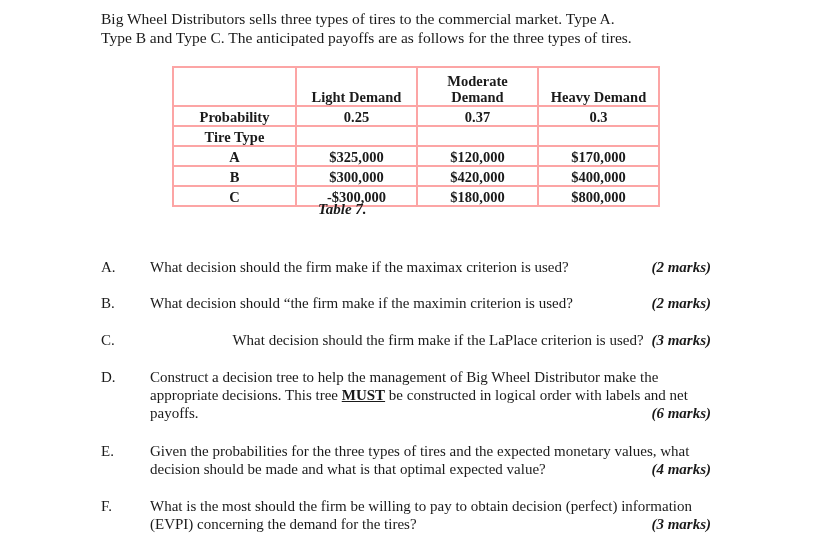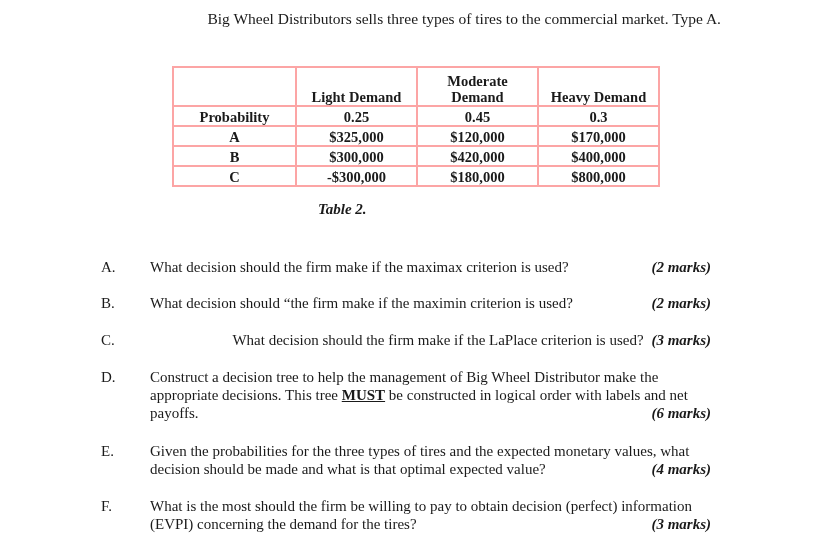--- a/index.html
+++ b/index.html
@@ -3,21 +3,21 @@
 <meta charset="utf-8">
 <style>
   html, body { margin: 0; padding: 0; }
   body {
     width: 828px; height: 545px; background: #ffffff; overflow: hidden;
     font-family: "Liberation Serif", "DejaVu Serif", serif;
     color: #1a1a1a; position: relative;
   }
   .intro {
     position: absolute; left: 101px; top: 9px; width: 620px;
-    font-size: 15.5px; line-height: 19px; text-align: right;
+    font-size: 15.5px; line-height: 19px;
   }
   table.payoff {
     position: absolute; left: 172px; top: 66px;
     border-collapse: collapse; font-size: 14.5px; line-height: 16px;
   }
   table.payoff td {
     border: 2px solid #fca5a5; padding: 0; text-align: center; vertical-align: bottom; font-weight: bold;
   }
   .c0 { width: 121px; } .c1 { width: 119px; } .c2 { width: 119px; } .c3 { width: 119px; }
   tr.hdr td { height: 37px; }
@@ -35,38 +35,45 @@
   .q .marks {
     position: absolute; right: 117px; font-weight: bold; font-style: italic;
   }
   u.strong { font-weight: bold; }
 </style>
 </head>
 <body>
 
 <div class="intro">
   <div>Big Wheel Distributors sells three types of tires to the commercial market. Type A.</div>
+  <div>Type B and Type C. The anticipated payoffs are as follows for the three types of tires.</div>
 </div>
 
 <table class="payoff">
   <tbody>
       <tr class="hdr">
     <td class="c0"></td>
     <td class="c1">Light Demand</td>
     <td class="c2">
       <div>Moderate</div>
       <div>Demand</div>
     </td>
     <td class="c3">Heavy Demand</td>
   </tr>
   <tr class="r">
     <td class="left">Probability</td>
     <td>0.25</td>
-    <td>0.45</td>
+    <td>0.37</td>
     <td>0.3</td>
+  </tr>
+  <tr class="r">
+    <td>Tire Type</td>
+    <td></td>
+        <td></td>
+        <td></td>
   </tr>
   <tr class="r">
     <td>A</td>
     <td>$325,000</td>
     <td>$120,000</td>
     <td>$170,000</td>
   </tr>
   <tr class="r">
     <td>B</td>
     <td>$300,000</td>
@@ -74,21 +81,21 @@
     <td>$400,000</td>
   </tr>
   <tr class="r">
     <td>C</td>
     <td>-$300,000</td>
     <td>$180,000</td>
     <td>$800,000</td>
   </tr>
 </tbody>
   </table>
-<div class="caption">Table 2.</div>
+<div class="caption">Table 7.</div>
 
 <div class="q" style="top:258px;">
   <span class="letter">A.</span>
   <span class="text" style="top:0;">What decision should the firm make if the maximax criterion is used?</span>
   <span class="marks" style="top:0;">(2 marks)</span>
 </div>
 
 <div class="q" style="top:294px;">
   <span class="letter">B.</span>
   <span class="text" style="top:0;">What decision should “the firm make if the maximin criterion is used?</span>

